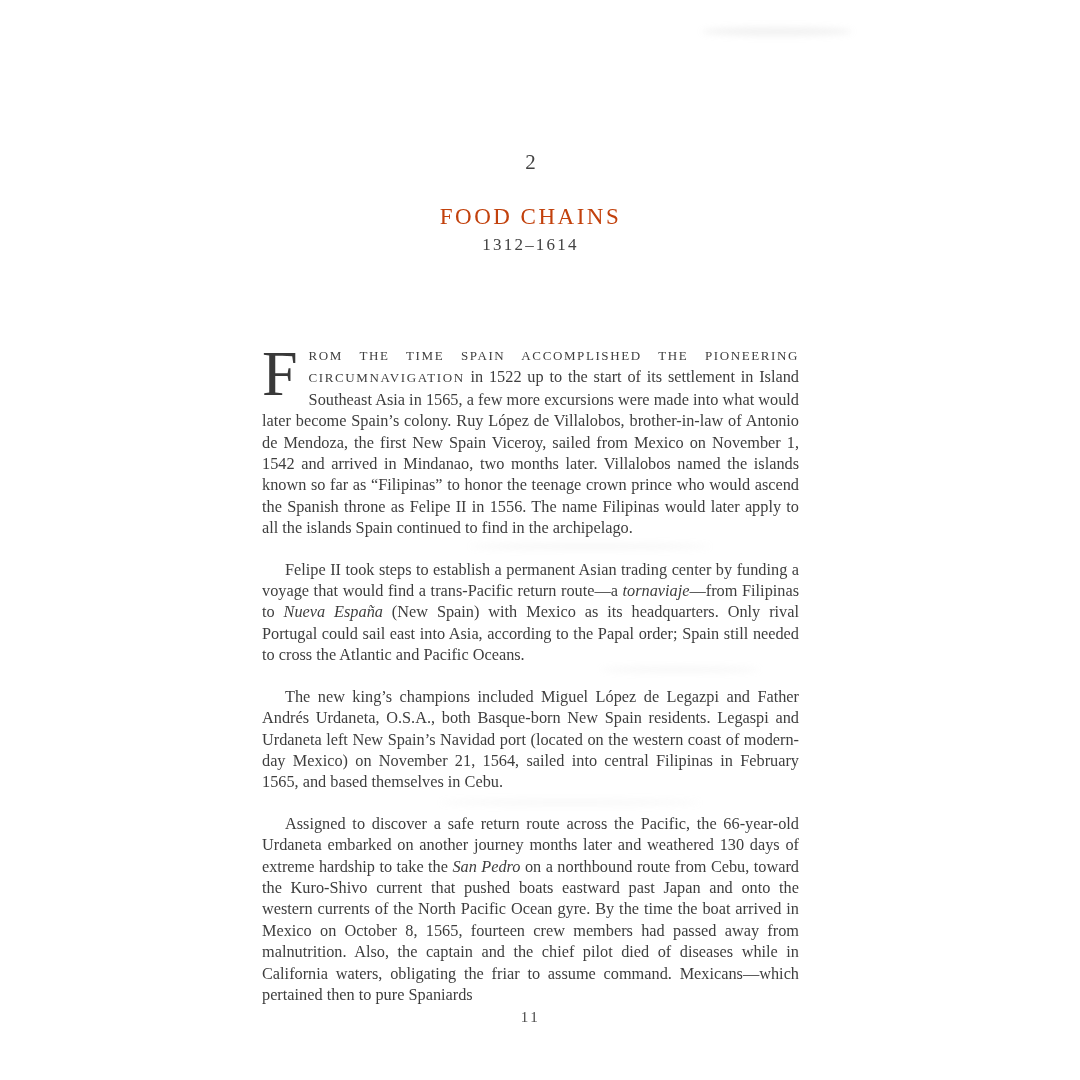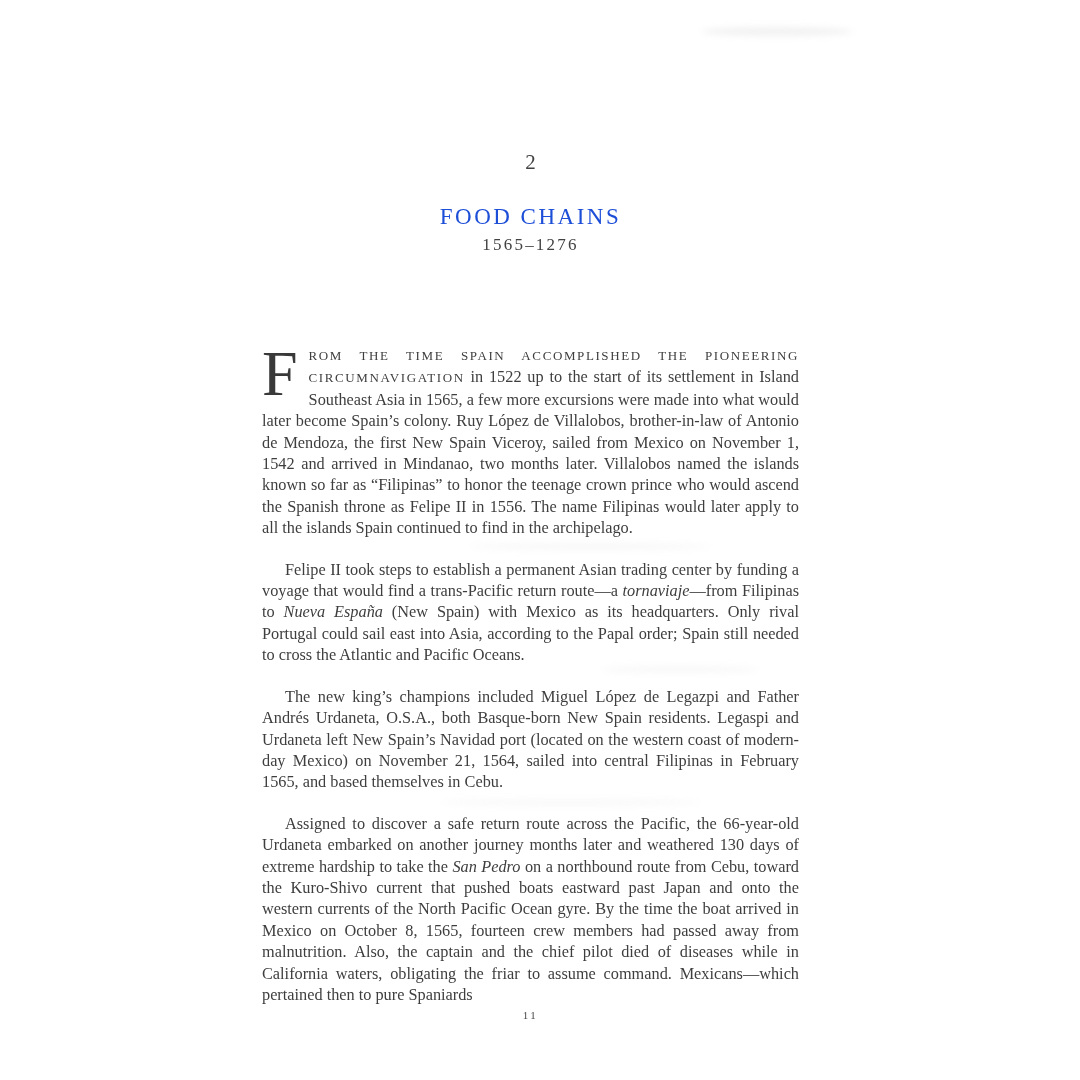--- a/index.html
+++ b/index.html
@@ -38,21 +38,21 @@
   }
   .chapter-num {
     font-size: 21px;
     color: #424242;
     margin-bottom: 29px;
   }
   .chapter-title {
     font-size: 23px;
     font-weight: normal;
     letter-spacing: 2.5px;
-    color: #1d4ed8;
+    color: #c2410c;
     margin: 12px 0 5px 0;
   }
   .chapter-dates {
     font-size: 17px;
     letter-spacing: 2.2px;
     color: #424242;
   }
 
   .body-text {
     position: absolute;
@@ -80,39 +80,39 @@
     letter-spacing: 1.6px;
   }
   em.italic { font-style: italic; font-family: Liberation Serif, serif; }
 
   .folio {
     position: absolute;
     left: 262px;
     top: 1009px;
     width: 537px;
     text-align: center;
-    font-size: 11px;
+    font-size: 15px;
     letter-spacing: 2.5px;
     color: #4a4a4a;
   }
 </style>
 </head>
 <body>
 
 <div class="page">
 
   <div class="smudge s1"></div>
   <div class="smudge s2"></div>
   <div class="smudge s3"></div>
   <div class="smudge s4"></div>
 
   <header class="chapter-head">
     <div class="chapter-num">2</div>
     <h1 class="chapter-title">FOOD CHAINS</h1>
-    <div class="chapter-dates">1565–1276</div>
+    <div class="chapter-dates">1312–1614</div>
   </header>
 
   <main class="body-text">
     <p class="para first">
       <span class="dropcap">F</span><span><span class="smallcaps">ROM THE TIME SPAIN ACCOMPLISHED THE PIONEERING CIRCUMNAVIGATION</span><span> in 1522 up to the start of its settlement in Island Southeast Asia in 1565, a few more excursions were made into what would later become Spain’s colony. Ruy López de Villalobos, brother-in-law of Antonio de Mendoza, the first New Spain Viceroy, sailed from Mexico on November 1, 1542 and arrived in Mindanao, two months later. Villalobos named the islands known so far as “Filipinas” to honor the teenage crown prince who would ascend the Spanish throne as Felipe II in 1556. The name Filipinas would later apply to all the islands Spain continued to find in the archipelago.</span></span>
     </p>
     <p class="para indent"><span>Felipe II took steps to establish a permanent Asian trading center by funding a voyage that would find a trans-Pacific return route—a </span><em class="italic">tornaviaje</em><span>—from Filipinas to </span><em class="italic">Nueva España</em><span> (New Spain) with Mexico as its headquarters. Only rival Portugal could sail east into Asia, according to the Papal order; Spain still needed to cross the Atlantic and Pacific Oceans.</span></p>
     <p class="para indent"><span>The new king’s champions included Miguel López de Legazpi and Father Andrés Urdaneta, O.S.A., both Basque-born New Spain residents. Legaspi and Urdaneta left New Spain’s Navidad port (located on the western coast of modern-day Mexico) on November 21, 1564, sailed into central Filipinas in February 1565, and based themselves in Cebu.</span></p>
     <p class="para indent"><span>Assigned to discover a safe return route across the Pacific, the 66-year-old Urdaneta embarked on another journey months later and weathered 130 days of extreme hardship to take the </span><em class="italic">San Pedro</em><span> on a northbound route from Cebu, toward the Kuro-Shivo current that pushed boats eastward past Japan and onto the western currents of the North Pacific Ocean gyre. By the time the boat arrived in Mexico on October 8, 1565, fourteen crew members had passed away from malnutrition. Also, the captain and the chief pilot died of diseases while in California waters, obligating the friar to assume command. Mexicans—which pertained then to pure Spaniards</span></p>
   </main>

